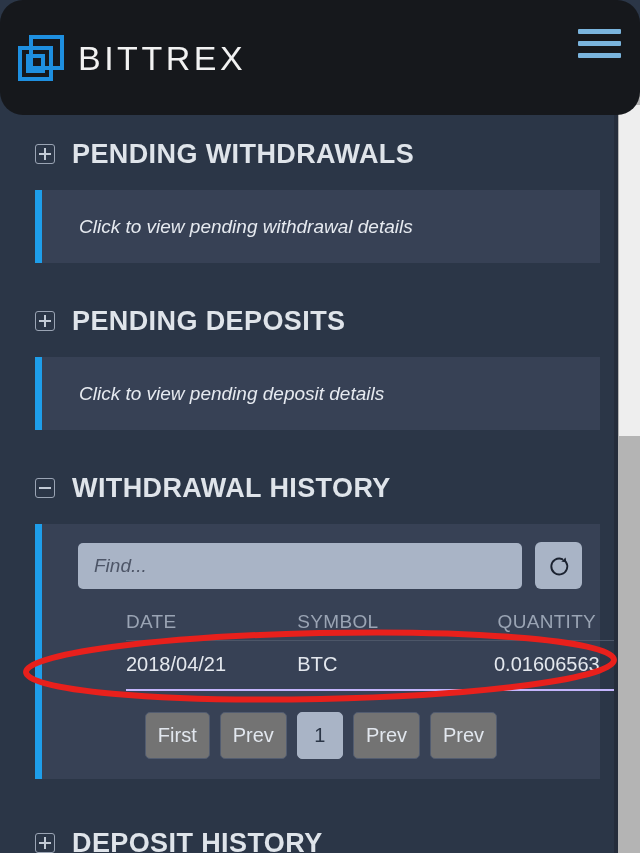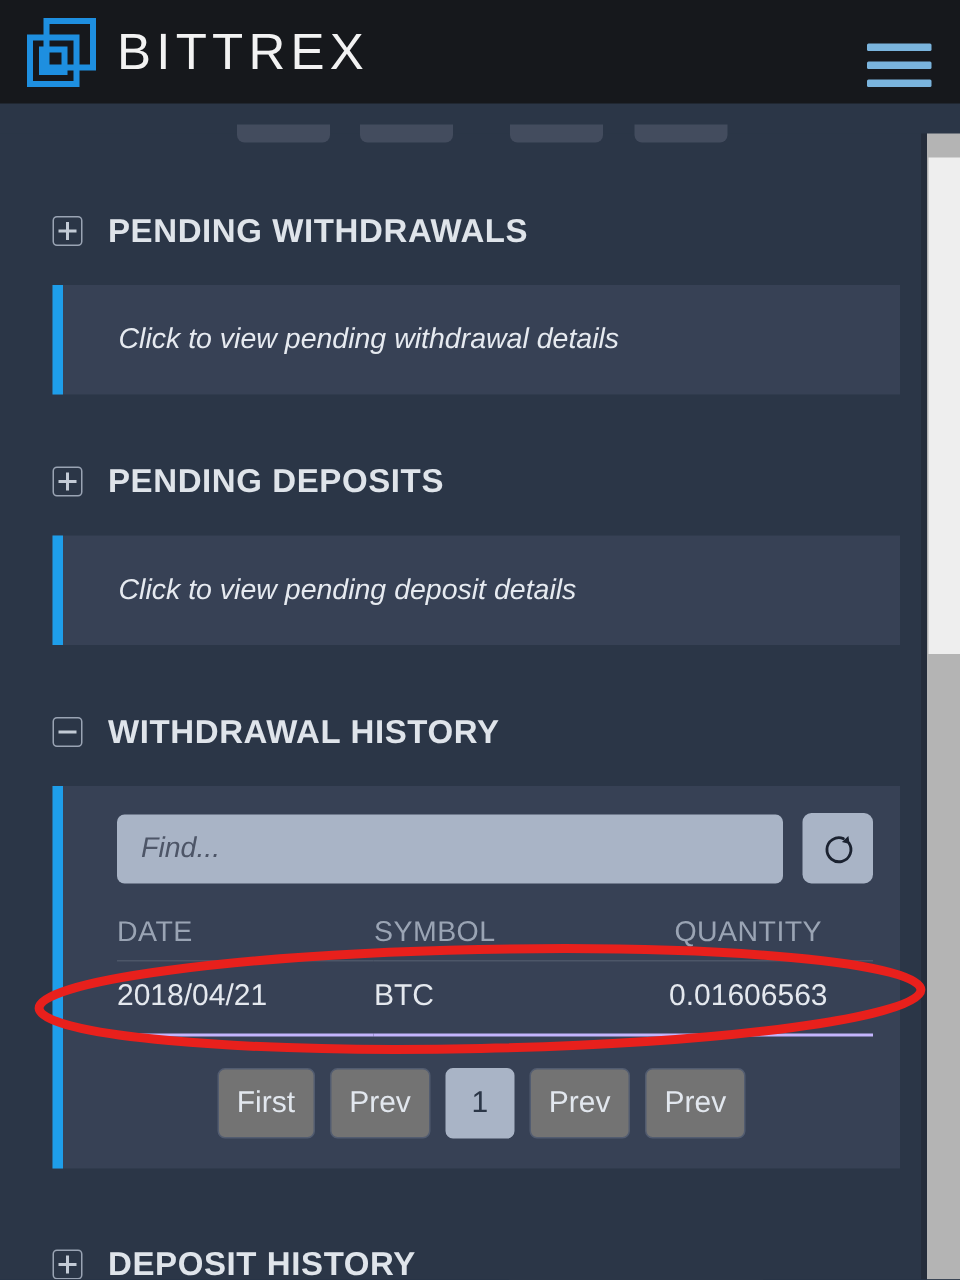--- a/index.html
+++ b/index.html
@@ -18,25 +18,26 @@
     height: 853px;
     background: #2b3647;
     overflow: hidden;
   }
 
   
   #topbar {
     position: absolute;
     top: 0; left: 0;
     width: 640px;
-    height: 69px;
+    height: 115px;
     background: #16181c;
     display: flex;
     align-items: center;
     z-index: 40;
+    border-radius: 23px;
   }
 
   #brand {
     display: flex;
     align-items: center;
     margin-left: 18px;
     gap: 14px;
   }
 
   .logo-mark {
@@ -131,21 +132,21 @@
   .toggle-icon.plus::after {
     content: "";
     position: absolute;
     left: 8px; top: 3px;
     width: 2px; height: 12px;
     background: #c3cbd6;
   }
 
   .section-title {
     color: #dfe4ea;
-    font-size: 22px;
+    font-size: 27px;
     font-weight: 700;
     letter-spacing: 0.4px;
     line-height: 1;
     white-space: nowrap;
   }
 
   .panel {
     margin: 14px 18px 0 35px;
     background: #374155;
     border-left: 7px solid #1e9eea;
@@ -196,20 +197,21 @@
     cursor: pointer;
     flex: 0 0 auto;
   }
 
   
   .tbl {
     width: 100%;
     border-collapse: collapse;
     margin-top: 22px;
     padding-left: 18px;
+    margin-left: 48px;
   }
   .tblwrap { padding-left: 18px; }
 
   .tbl th {
     color: #9aa4b4;
     font-size: 19px;
     font-weight: 400;
     text-align: left;
     padding: 0 0 7px 0;
     border-bottom: 1px solid #4c5668;

